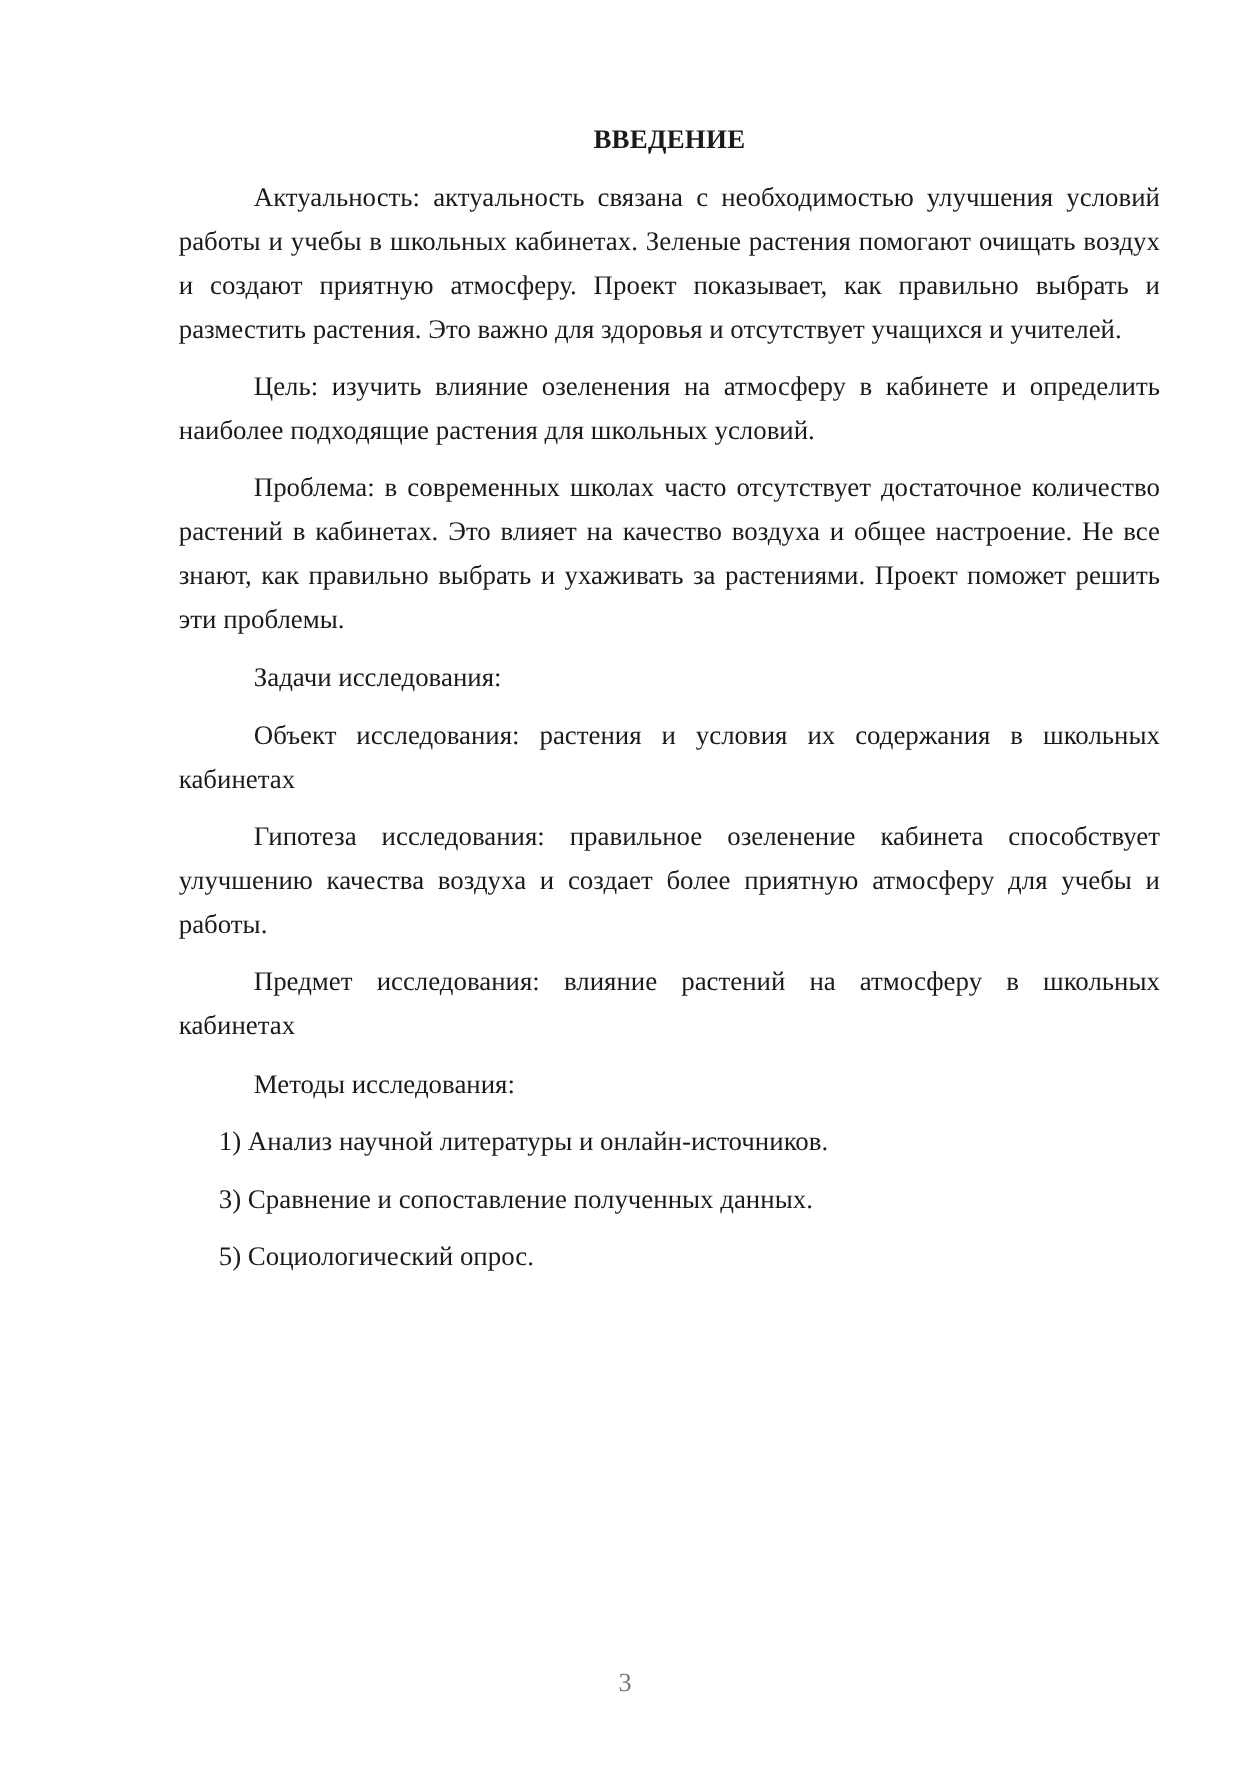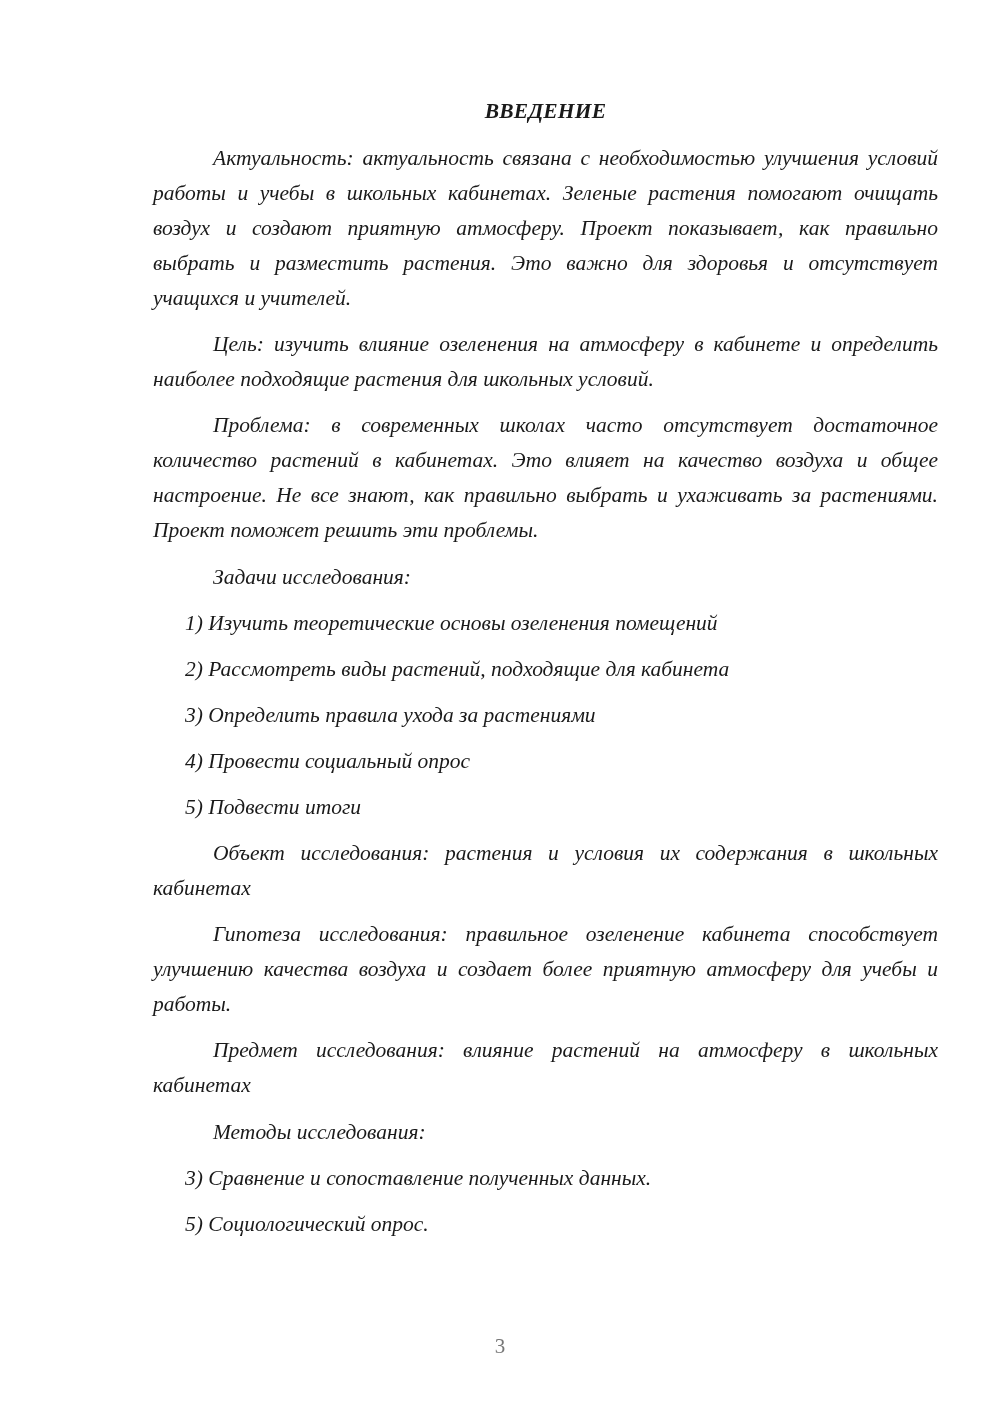--- a/index.html
+++ b/index.html
@@ -18,26 +18,25 @@
     .page {
       position: absolute;
       left: 0;
       top: 0;
       width: 1000px;
       height: 1414px;
       background: #ffffff;
     }
     .content {
       position: absolute;
-      left: 153px;
+      left: 143px;
       top: 94px;
       width: 785px;
       font-size: 21.5px;
       line-height: 35px;
-      font-style: italic;
     }
     .title {
       text-align: center;
       font-weight: bold;
       font-size: 21.5px;
       line-height: 35px;
       margin: 0 0 12px 0;
       letter-spacing: 0.2px;
     }
     .para {
@@ -79,37 +78,31 @@
     <div class="title">ВВЕДЕНИЕ</div>
 
     <p class="para">Актуальность: актуальность связана с необходимостью улучшения условий работы и учебы в школьных кабинетах. Зеленые растения помогают очищать воздух и создают приятную атмосферу. Проект показывает, как правильно выбрать и разместить растения. Это важно для здоровья и отсутствует учащихся и учителей.</p>
 
     <p class="para">Цель: изучить влияние озеленения на атмосферу в кабинете и определить наиболее подходящие растения для школьных условий.</p>
 
     <p class="para">Проблема: в современных школах часто отсутствует достаточное количество растений в кабинетах. Это влияет на качество воздуха и общее настроение. Не все знают, как правильно выбрать и ухаживать за растениями. Проект поможет решить эти проблемы.</p>
 
     <p class="label-line">Задачи исследования:</p>
 
-    <ul class="list">
-      <li class="list-item">1) Изучить теоретические основы озеленения помещений</li>
-      <li class="list-item">2) Рассмотреть виды растений, подходящие для кабинета</li>
-      <li class="list-item">3) Определить правила ухода за растениями</li>
-      <li class="list-item">4) Провести социальный опрос</li>
-      <li class="list-item">5) Подвести итоги</li>
-    </ul>
 
     <p class="para">Объект исследования: растения и условия их содержания в школьных кабинетах</p>
 
     <p class="para">Гипотеза исследования: правильное озеленение кабинета способствует улучшению качества воздуха и создает более приятную атмосферу для учебы и работы.</p>
 
     <p class="para">Предмет исследования: влияние растений на атмосферу в школьных кабинетах</p>
 
     <p class="label-line">Методы исследования:</p>
 
     <ul class="list">
+      <li class="list-item">1) Анализ научной литературы и онлайн-источников.</li>
       <li class="list-item">3) Сравнение и сопоставление полученных данных.</li>
       <li class="list-item">5) Социологический опрос.</li>
     </ul>
 
   </div>
 
   <div class="page-number">3</div>
 </div>
 
 </body></html>

